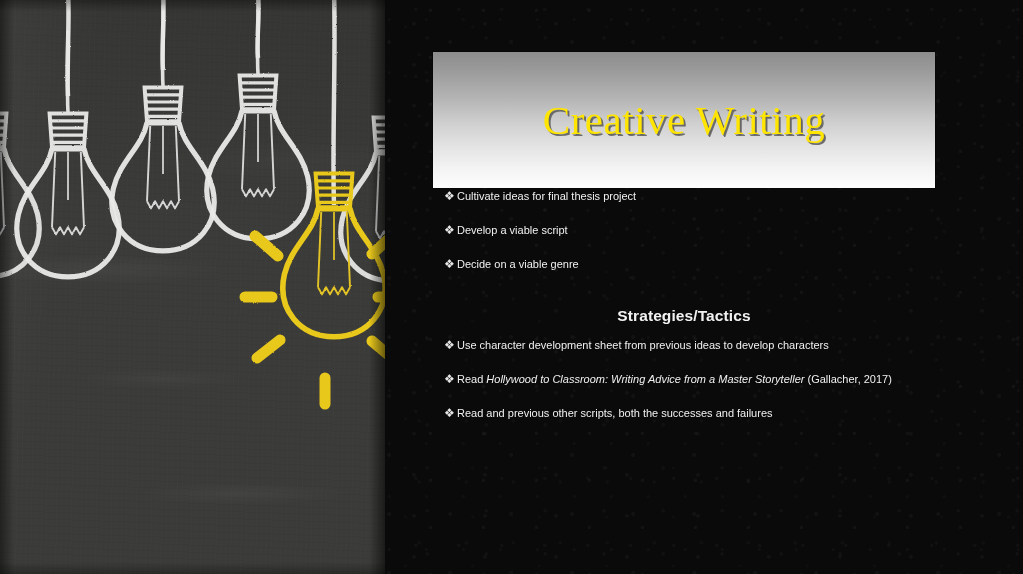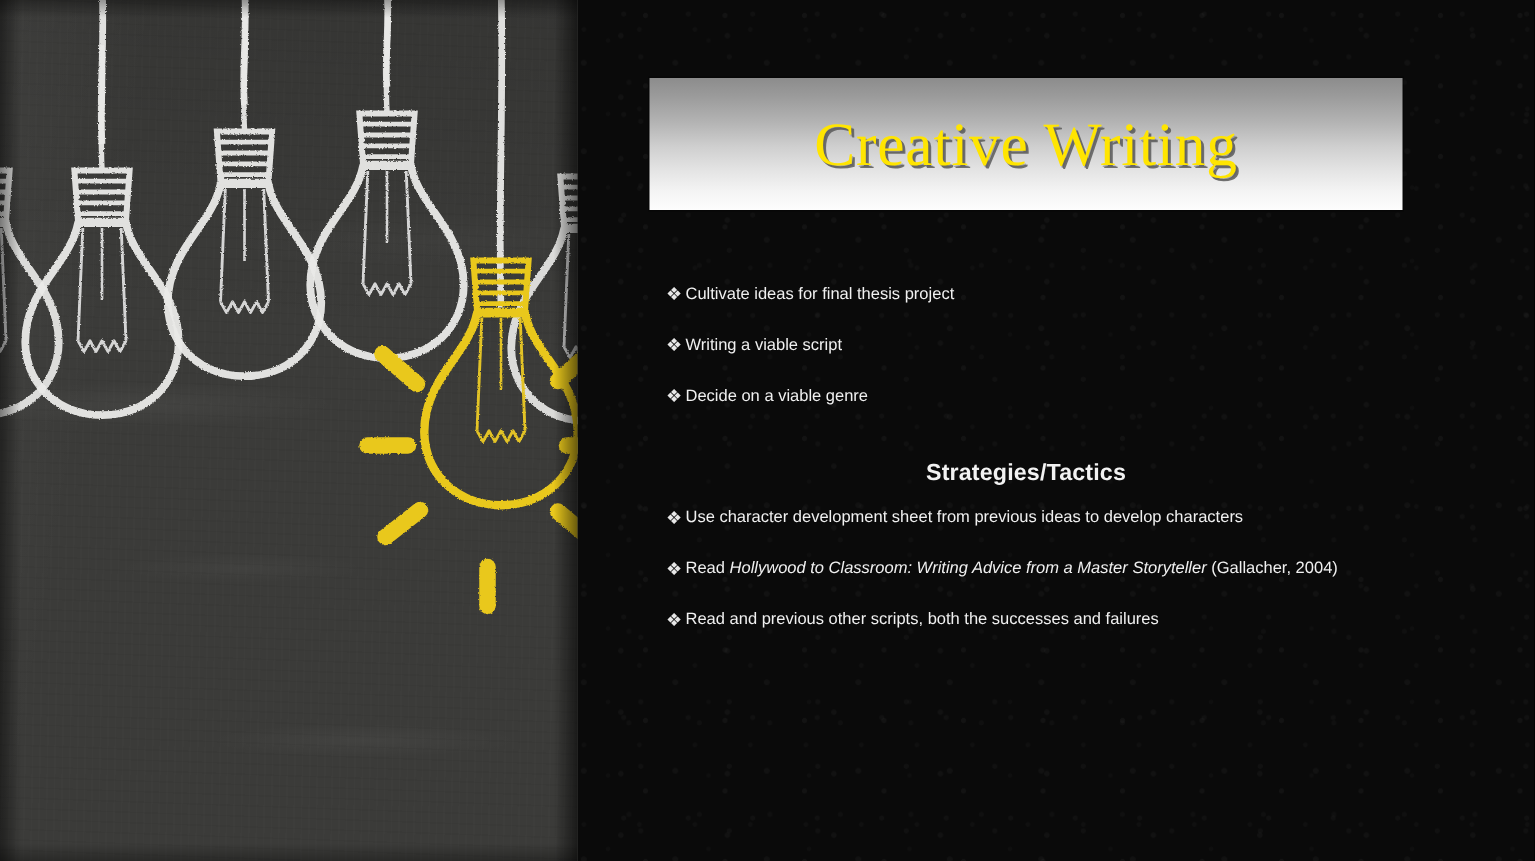--- a/index.html
+++ b/index.html
@@ -68,21 +68,21 @@
     pointer-events: none;
   }
   #chalk-svg { position: absolute; inset: 0; }
 
   
   #title-box {
     position: absolute;
     left: 433px;
     top: 52px;
     width: 502px;
-    height: 88px;
+    height: 136px;
     background: linear-gradient(to bottom,
         #8c8c8c 0%,
         #9b9b9b 14%,
         #b4b4b4 34%,
         #cfcfcf 52%,
         #e4e4e4 70%,
         #f4f4f4 86%,
         #fdfdfd 100%);
     display: flex;
     flex-direction: column;
@@ -262,38 +262,38 @@
 
   <div id="content">
 
 
     <div class="bullet-row">
       <span class="bullet-mark">❖</span>
       <span class="bullet-text">Cultivate ideas for final thesis project</span>
     </div>
     <div class="bullet-row">
       <span class="bullet-mark">❖</span>
-      <span class="bullet-text">Writing a viable script</span>
+      <span class="bullet-text">Develop a viable script</span>
     </div>
     <div class="bullet-row">
       <span class="bullet-mark">❖</span>
       <span class="bullet-text">Decide on a viable genre</span>
     </div>
 
     <div class="section-heading strategies">Strategies/Tactics</div>
 
     <div class="bullet-row">
       <span class="bullet-mark">❖</span>
       <span class="bullet-text">Use character development sheet from previous ideas to develop characters</span>
     </div>
 
     <div class="bullet-row">
       <span class="bullet-mark">❖</span>
       <span class="bullet-text">
-        <span>Read </span><em>Hollywood to Classroom: Writing Advice from a Master Storyteller</em><span> (Gallacher, 2004)</span>
+        <span>Read </span><em>Hollywood to Classroom: Writing Advice from a Master Storyteller</em><span> (Gallacher, 2017)</span>
       </span>
     </div>
 
     <div class="bullet-row last">
       <span class="bullet-mark">❖</span>
       <span class="bullet-text">Read and previous other scripts, both the successes and failures</span>
     </div>
 
   </div>
 </div>

